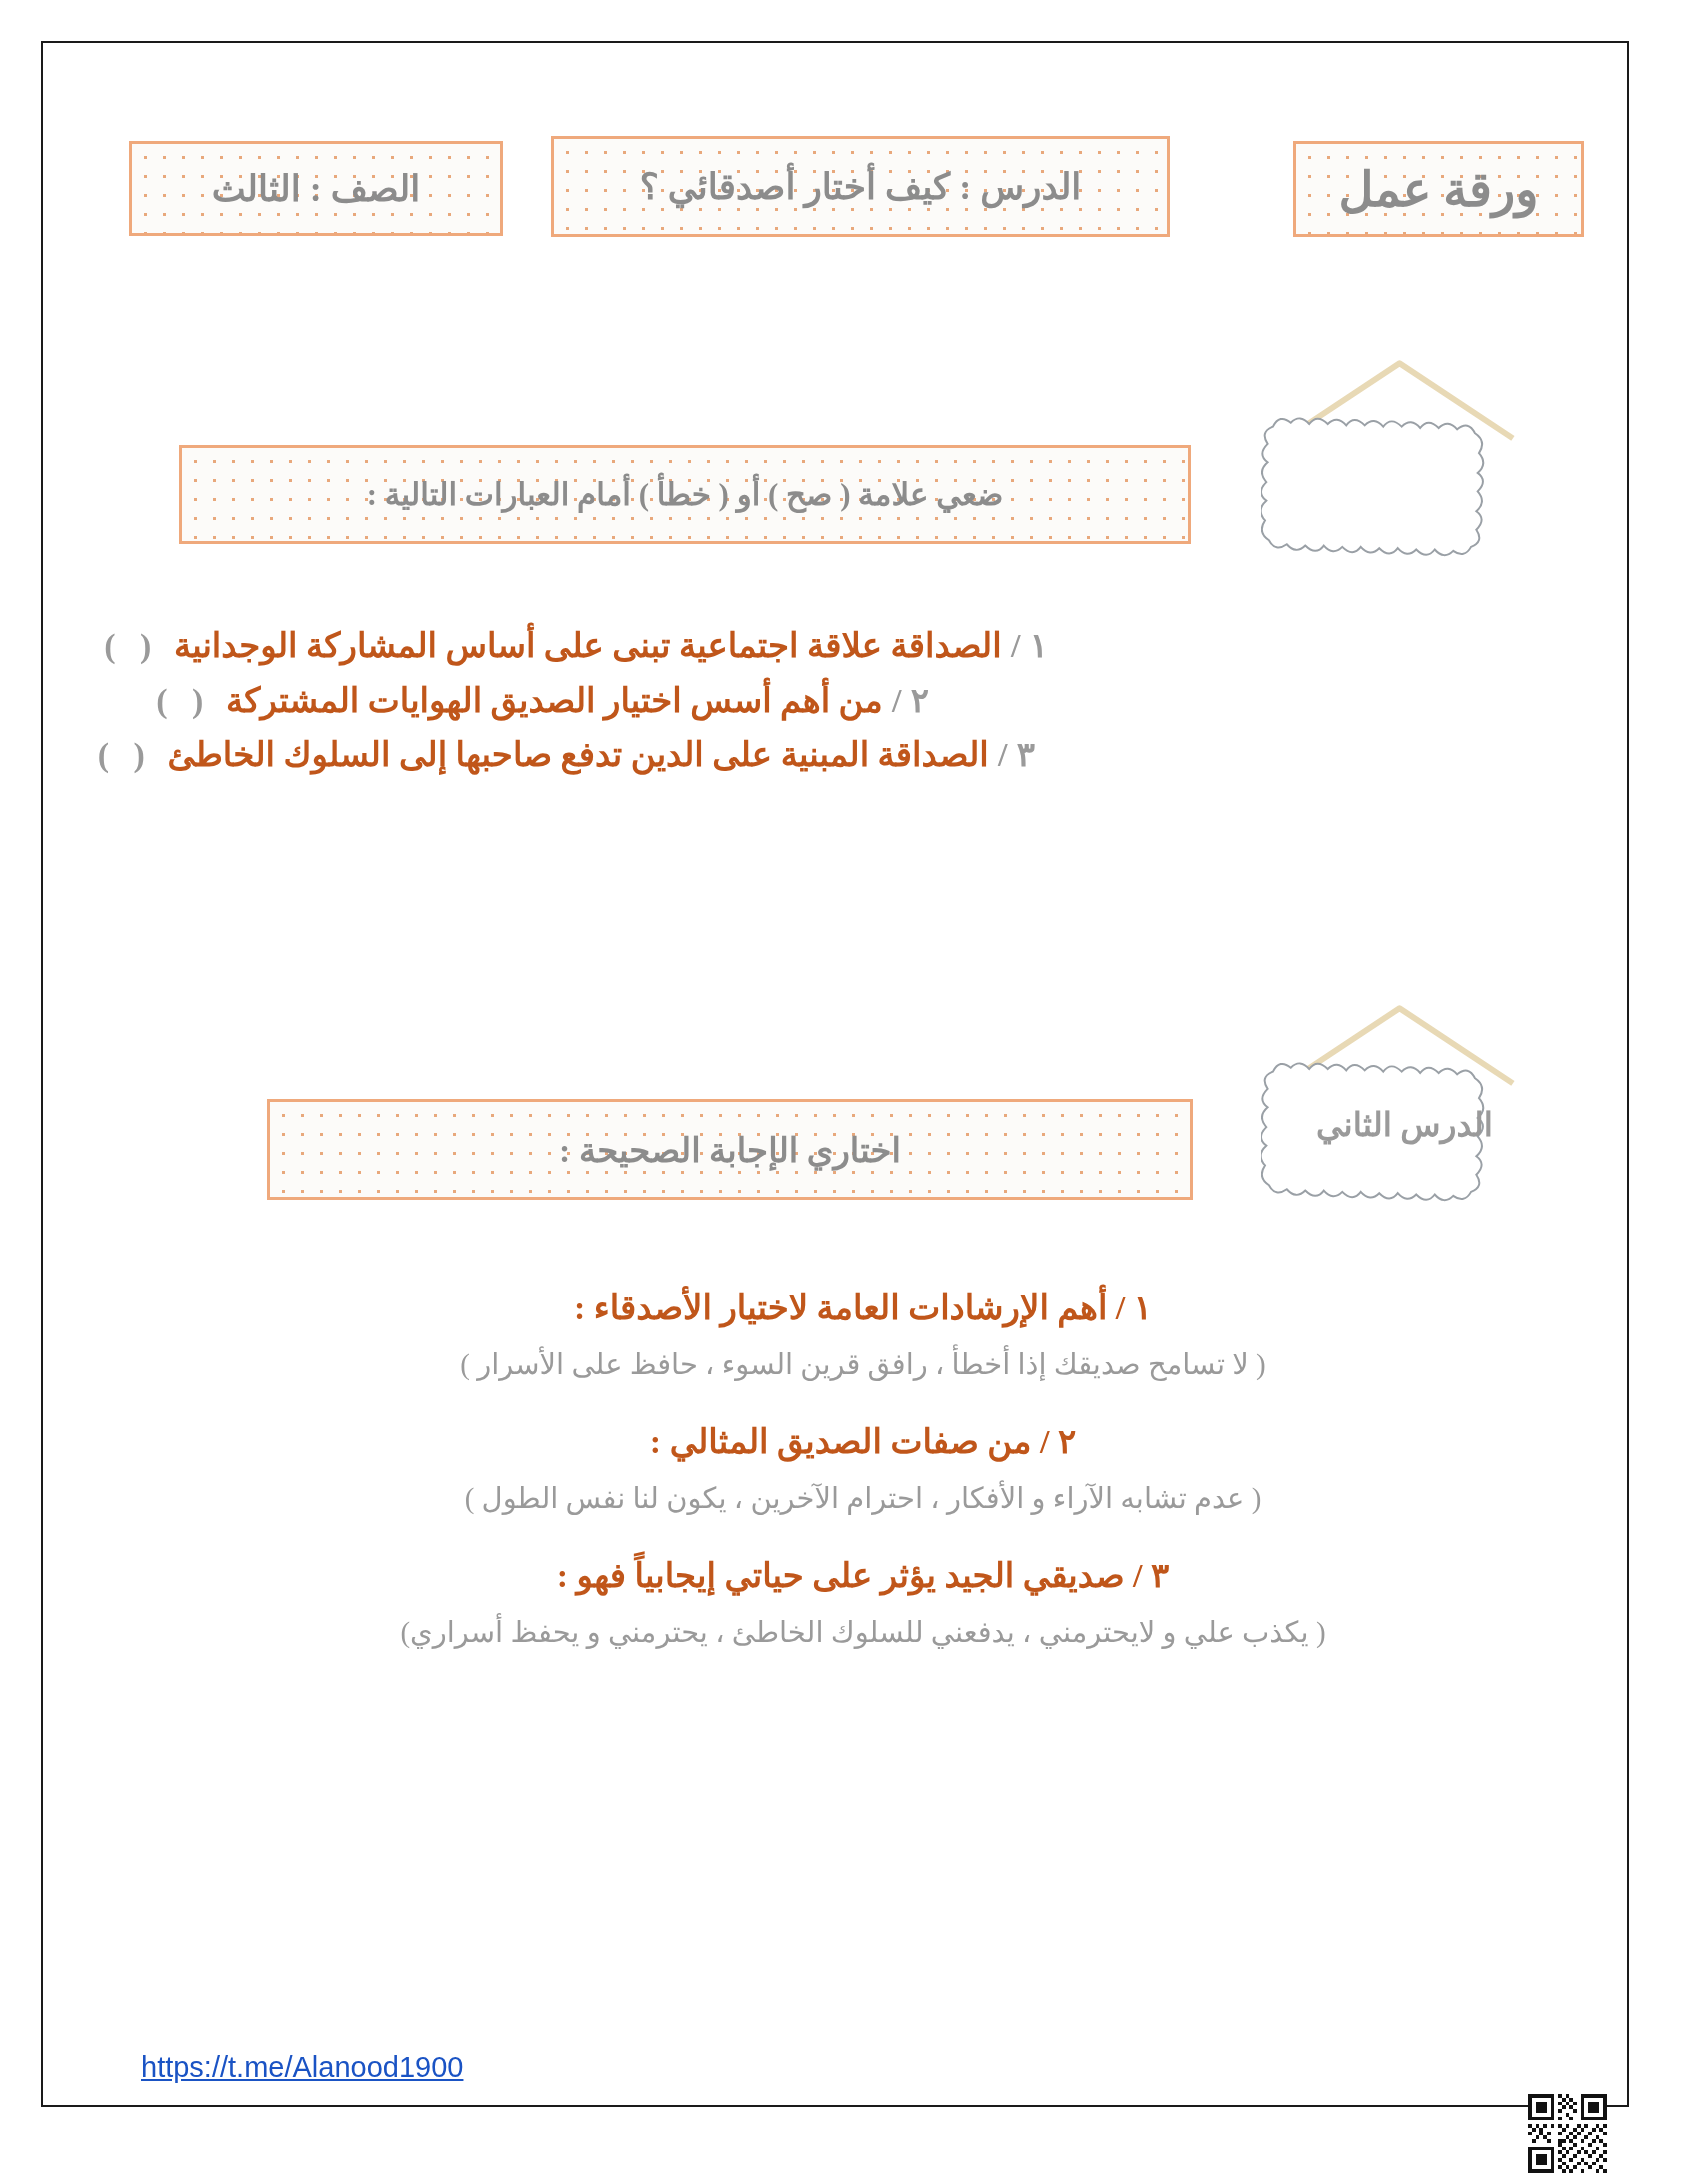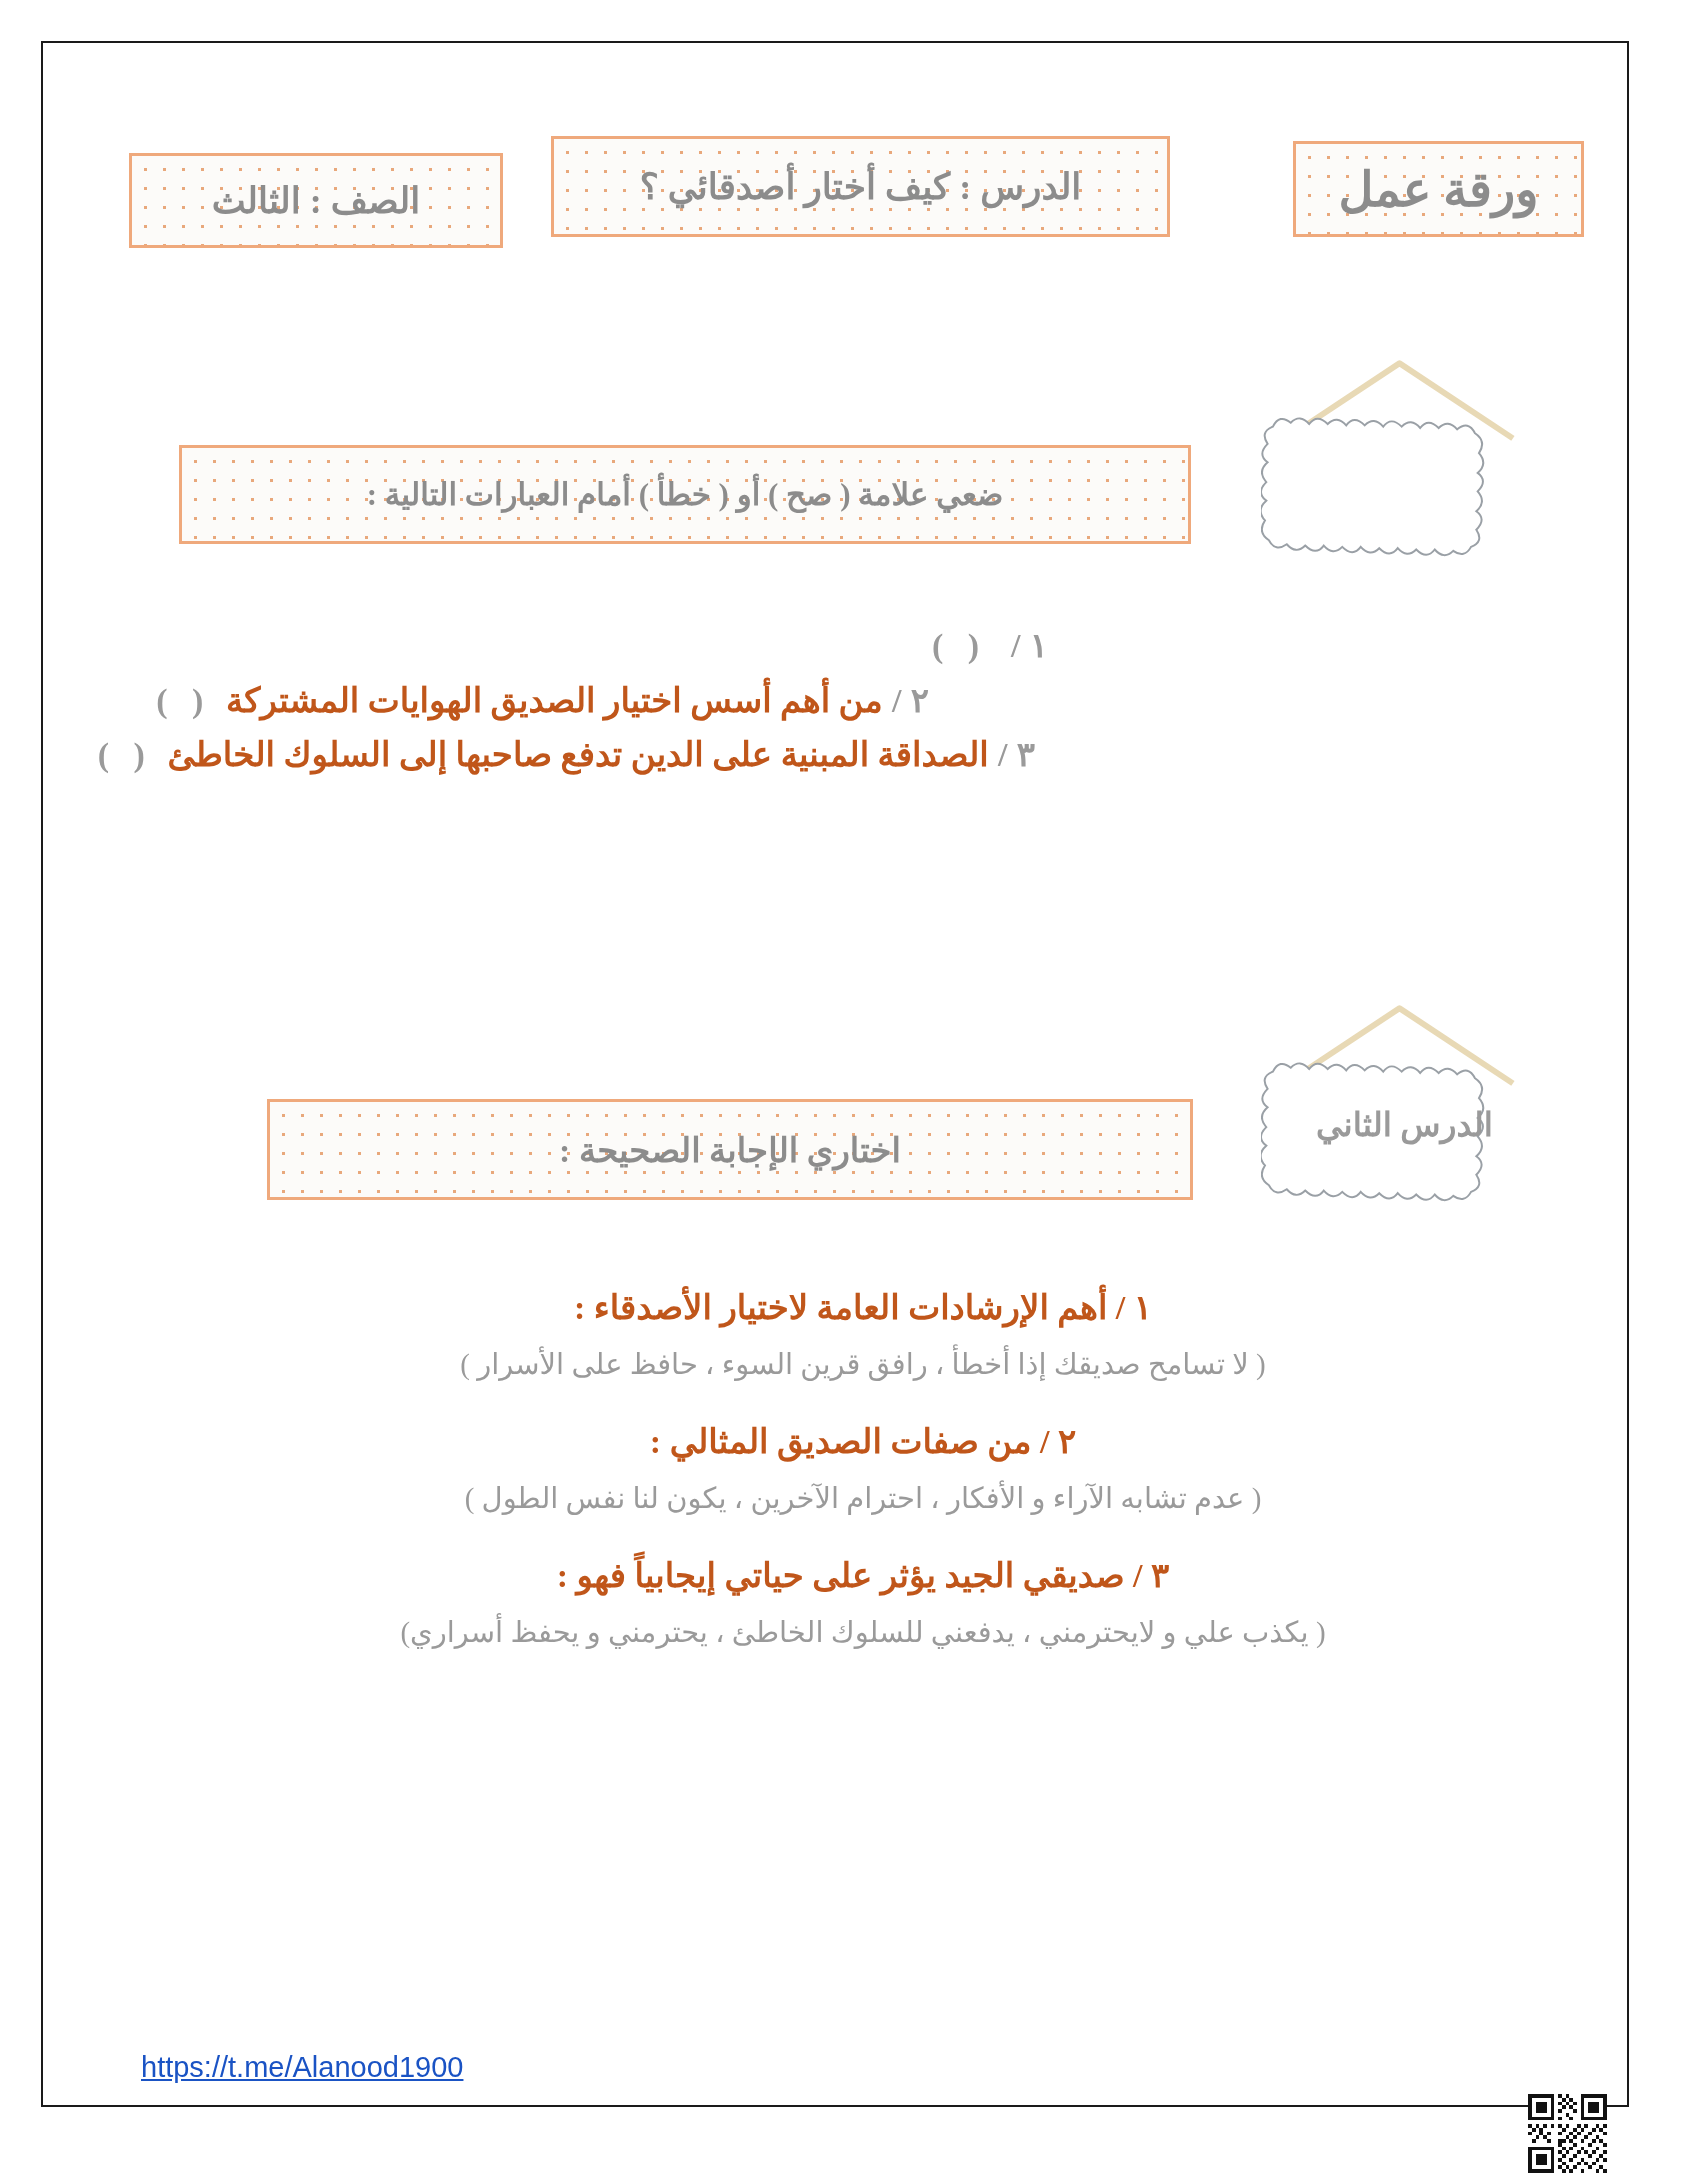--- a/index.html
+++ b/index.html
@@ -43,21 +43,21 @@
     color: #8c8c8c;
     font-weight: bold;
     letter-spacing: 0.3px;
     white-space: nowrap;
     overflow: hidden;
   }
 
   
   #box-class {
     left: 86px;
-    top: 110px;
+    top: 98px;
     width: 374px;
     height: 95px;
     font-size: 36px;
   }
   #box-lesson {
     left: 508px;
     top: 93px;
     width: 619px;
     height: 101px;
     font-size: 36px;
@@ -247,20 +247,21 @@
 
   <div class="dotted-box" id="instr-q1">
     <span>ضعي علامة ( صح ) أو ( خطأ ) أمام العبارات التالية :</span>
   </div>
 
   <div class="tf-list">
 
     <div class="tf-row r1">
       <span class="num-gray">١</span>
       <span class="num-gray">/</span>
+      <span class="stmt-orange">الصداقة علاقة اجتماعية تبنى على أساس المشاركة الوجدانية</span>
       <span class="answer-paren">(   )</span>
     </div>
 
     <div class="tf-row r2">
       <span class="num-gray">٢</span>
       <span class="num-gray">/</span>
       <span class="stmt-orange">من أهم أسس اختيار الصديق الهوايات المشتركة</span>
       <span class="answer-paren">(   )</span>
     </div>
 

